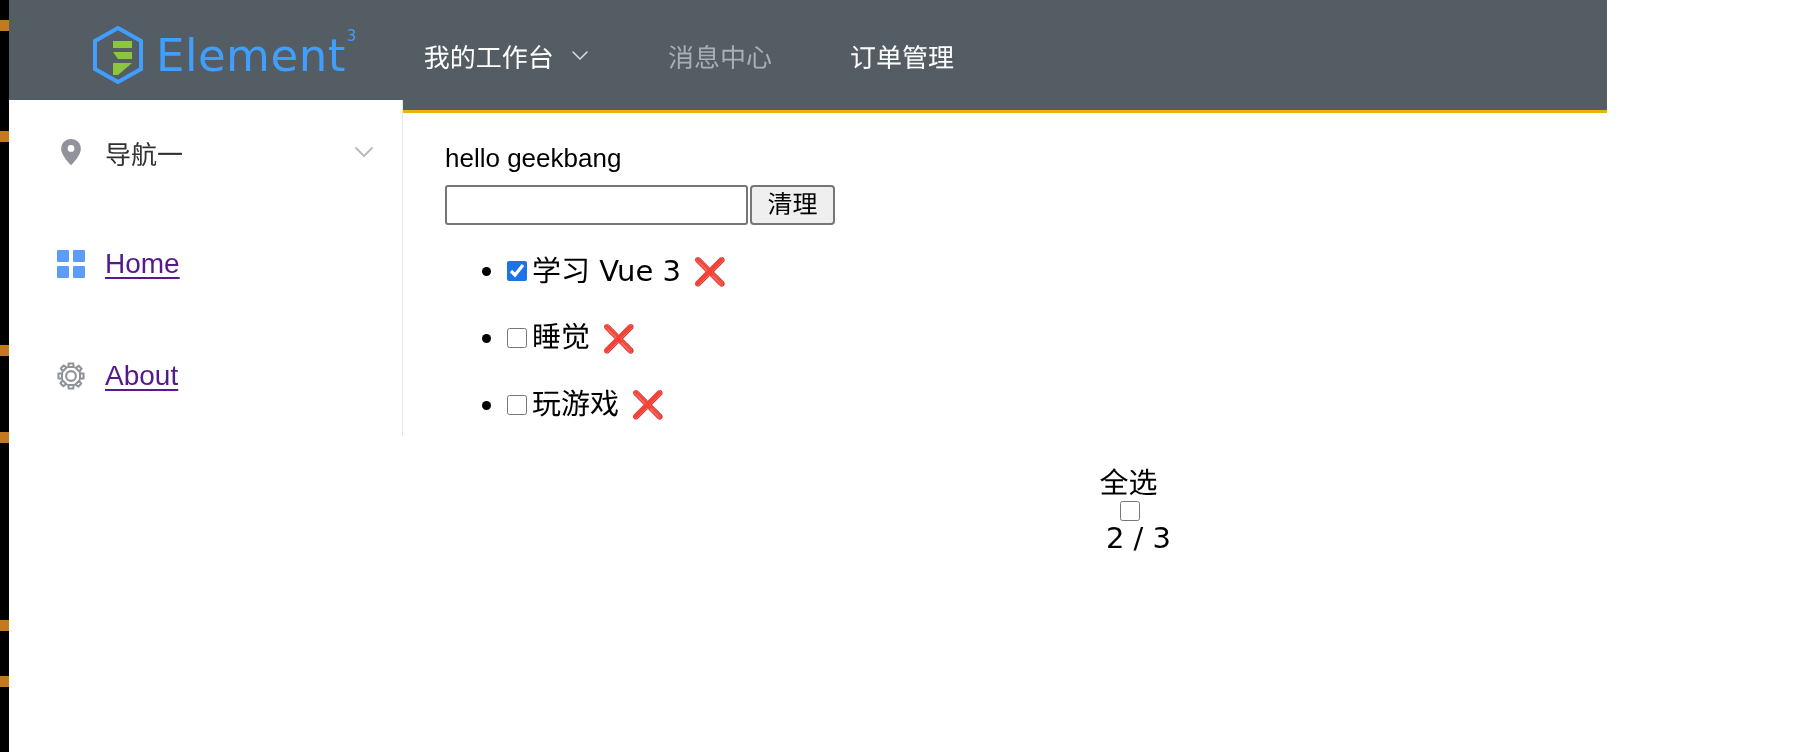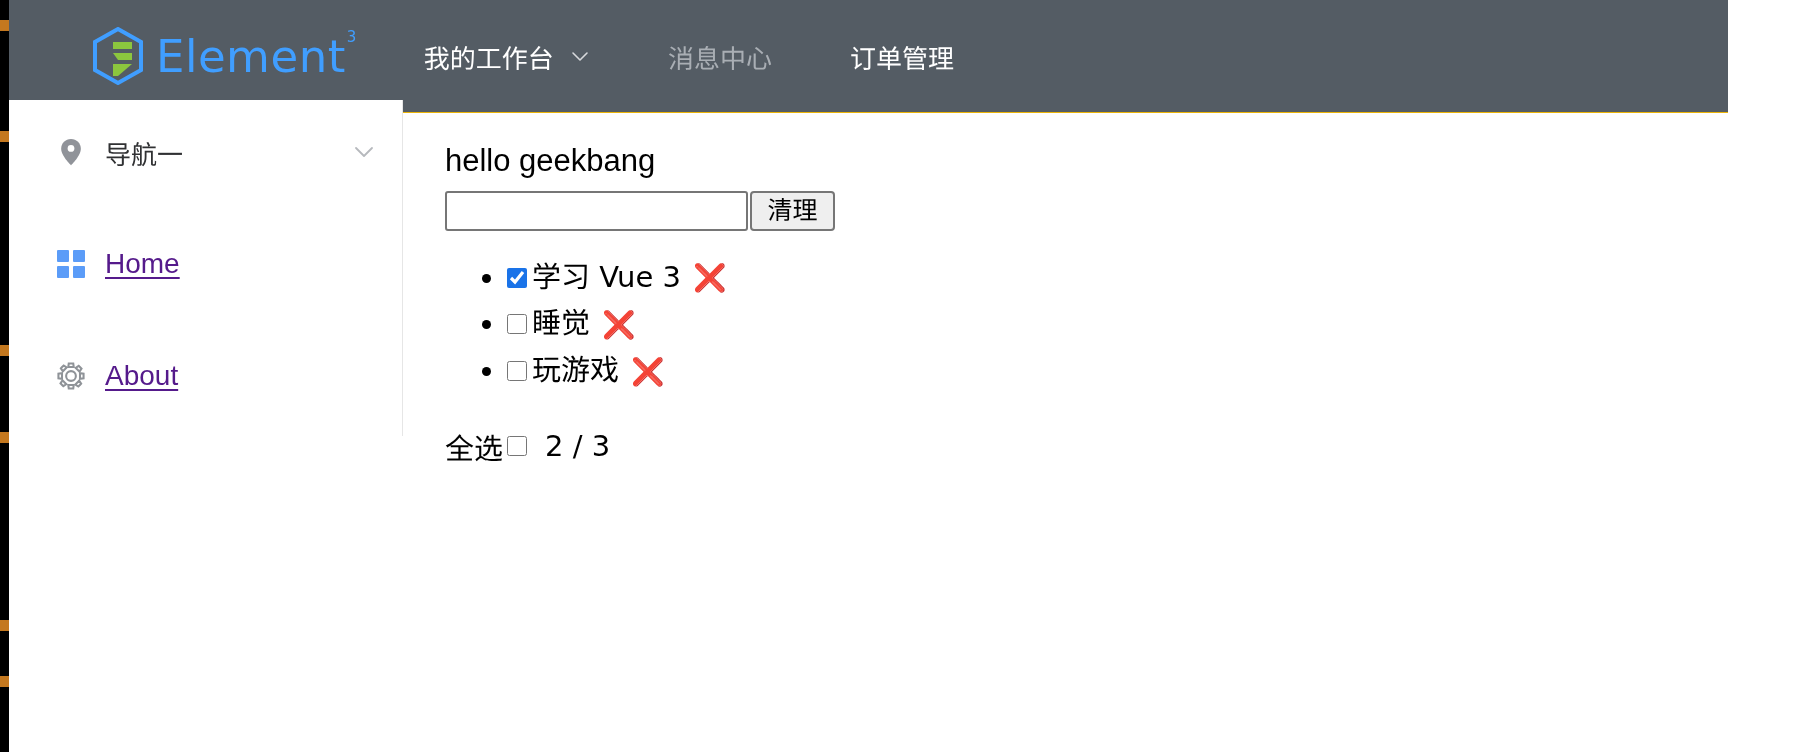--- a/index.html
+++ b/index.html
@@ -32,27 +32,27 @@
     width: 9px;
     height: 11px;
     background: #c4781f;
   }
 
   
   #app-header {
     position: absolute;
     left: 9px;
     top: 0;
-    width: 1719px;
+    width: 1598px;
     height: 113px;
     background: #545c64;
     box-sizing: border-box;
     display: flex;
     align-items: center;
-    border-bottom: 1px solid #eab308;
+    border-bottom: 3px solid #eab308;
   }
 
   #brand {
     display: flex;
     align-items: center;
     margin-left: 83px;
     user-select: none;
   }
   #brand .logo-mark {
     width: 54px;
@@ -185,21 +185,21 @@
   #content {
     position: absolute;
     left: 404px;
     top: 114px;
     right: 0;
     bottom: 0;
     padding: 28px 0 0 41px;
     box-sizing: border-box;
   }
   #page-heading {
-    font-size: 31px;
+    font-size: 26px;
     color: #000000;
     margin: 0 0 10px 0;
     font-weight: 400;
     font-family: "Liberation Sans", "DejaVu Sans", sans-serif;
     line-height: 1.25;
   }
 
   #todo-entry-row {
     display: flex;
     align-items: stretch;
@@ -236,20 +236,21 @@
   #todo-list {
     margin: 0 0 0 0;
     padding-left: 62px;
     list-style: disc;
   }
   #todo-list li {
     font-size: 29px;
     line-height: 1.58;
     color: #000000;
     font-family: "DejaVu Sans", "Liberation Sans", sans-serif;
+    margin-top: 20px;
   }
   #todo-list li::marker {
     font-size: 29px;
   }
   .todo-row {
     display: inline-flex;
     align-items: center;
   }
   .todo-check {
     width: 20px;
@@ -273,20 +274,21 @@
     user-select: none;
   }
 
   #todo-footer {
     margin-top: 30px;
     font-size: 29px;
     color: #000000;
     display: flex;
     align-items: center;
     font-family: "DejaVu Sans", "Liberation Sans", sans-serif;
+    flex-direction: column;
   }
   #select-all-label { margin-right: 4px; }
   #select-all-check {
     width: 20px;
     height: 20px;
     margin: 0 2px 0 0;
     cursor: pointer;
     accent-color: #1a73e8;
   }
   #todo-count { margin-left: 16px; white-space: pre; }

